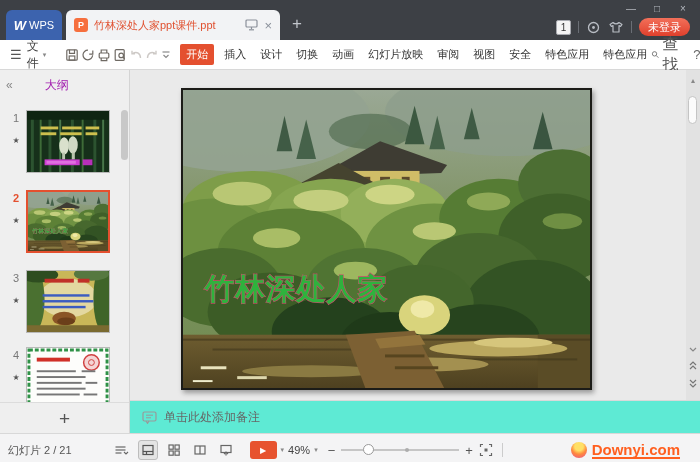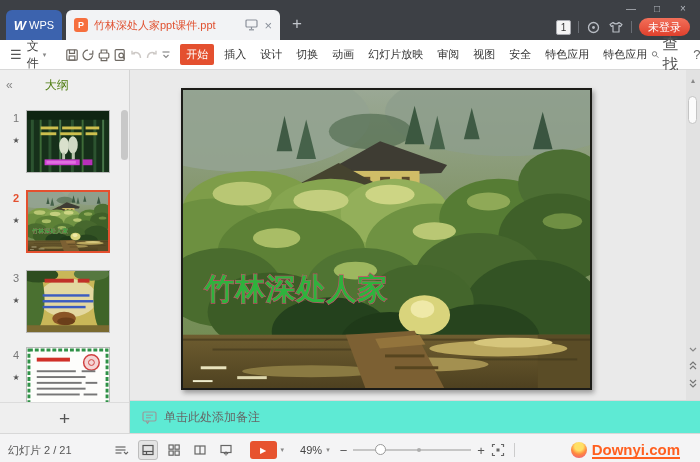--- a/index.html
+++ b/index.html
@@ -50,21 +50,21 @@
   .ribbon .rtab { padding:3px 4px; }
   .ribbon .rtab.active { background:#e4502f; color:#fff; border-radius:2px; padding:3px 6px; }
   .tb-far { margin-left:auto; display:flex; align-items:center; gap:10px; color:#555; }
   .find-grp { display:flex; align-items:center; gap:3px; font-size:16px; }
   .help-q { font-size:13px; color:#666; }
   
   .body { position:absolute; left:0; top:70px; width:700px; height:363px; display:flex; }
   .sidebar { width:130px; background:#efefef; border-right:1px solid #d4d4d4; display:flex; flex-direction:column; }
   .sb-head { height:30px; display:flex; align-items:center; padding:0 6px; gap:10px; }
   .sb-collapse { color:#888; font-size:12px; }
-  .sb-outline { font-size:12px; color:#4d7c0f; margin-left:22px; }
+  .sb-outline { font-size:12px; color:#a21caf; margin-left:22px; }
   .sb-pill { font-size:12px; color:#444; background:#d8d8d8; border-radius:10px; padding:2px 10px; }
   .thumbs { position:relative; flex:1; overflow:hidden; }
   .thumb-row { position:absolute; left:6px; display:flex; }
   .gutter { width:20px; display:flex; flex-direction:column; align-items:center; padding-top:2px; }
   .gutter .num { font-size:11px; color:#777; }
   .gutter .num.sel { color:#e4502f; font-weight:bold; }
   .gutter .star { font-size:8px; color:#555; margin-top:12px; }
   .thumb { width:84px; height:63px; background:#fff; border:1px solid #b9b9b9; overflow:hidden; }
   .thumb.sel { border:2px solid #e4502f; }
   .thumb svg { display:block; width:100%; height:100%; }
@@ -88,21 +88,21 @@
   
   .statusbar {
     position:absolute; left:0; top:433px; width:700px; height:29px; background:#f4f4f5;
     border-top:1px solid #d8d8d8; display:flex; align-items:center; padding:16px 8px; font-size:11px; color:#555;
   }
   .counter { white-space:nowrap; }
   .view-grp { display:flex; align-items:center; gap:6px; margin-left:40px; }
   .vbtn { width:20px; height:20px; display:flex; align-items:center; justify-content:center; border-radius:3px; }
   .vbtn.sel { background:#e4e4e4; border:1px solid #bdbdbd; }
   .play-btn { margin-left:14px; width:27px; height:18px; background:#e7532f; border-radius:3px; color:#fff; font-size:8px; display:flex; align-items:center; justify-content:center; }
-  .zoom-lbl { margin-left:12px; color:#444;text-align:center; }
+  .zoom-lbl { margin-left:0; color:#444;text-align:center; }
   .zoom-minus,.zoom-plus { font-size:13px; color:#555; margin:0 6px; }
   .slider { position:relative; width:118px; height:2px; background:#c6c6c6; }
   .slider .tick { position:absolute; left:64px; top:-1px; width:4px; height:4px; background:#adadad; border-radius:50%; }
   .slider .handle { position:absolute; left:22px; top:-5px; width:11px; height:11px; background:#fff; border:1px solid #9a9a9a; border-radius:50%; }
   .sb-div { width:1px; height:14px; background:#ccc; margin:0 9px; }
   .wm { margin-left:auto; margin-right:12px; display:flex; align-items:center; gap:5px; }
   .wm-logo { width:16px; height:16px; border-radius:50%; background:radial-gradient(circle at 50% 28%, #ffe066 0 30%, #ff8a3d 55%, #e8508e 100%); }
   .wm-text { font-size:15px; font-weight:bold; color:#ff5f1f; border-bottom:2px solid #ff5f1f; line-height:15px; }
   svg.ic { display:block; }
 </style>

